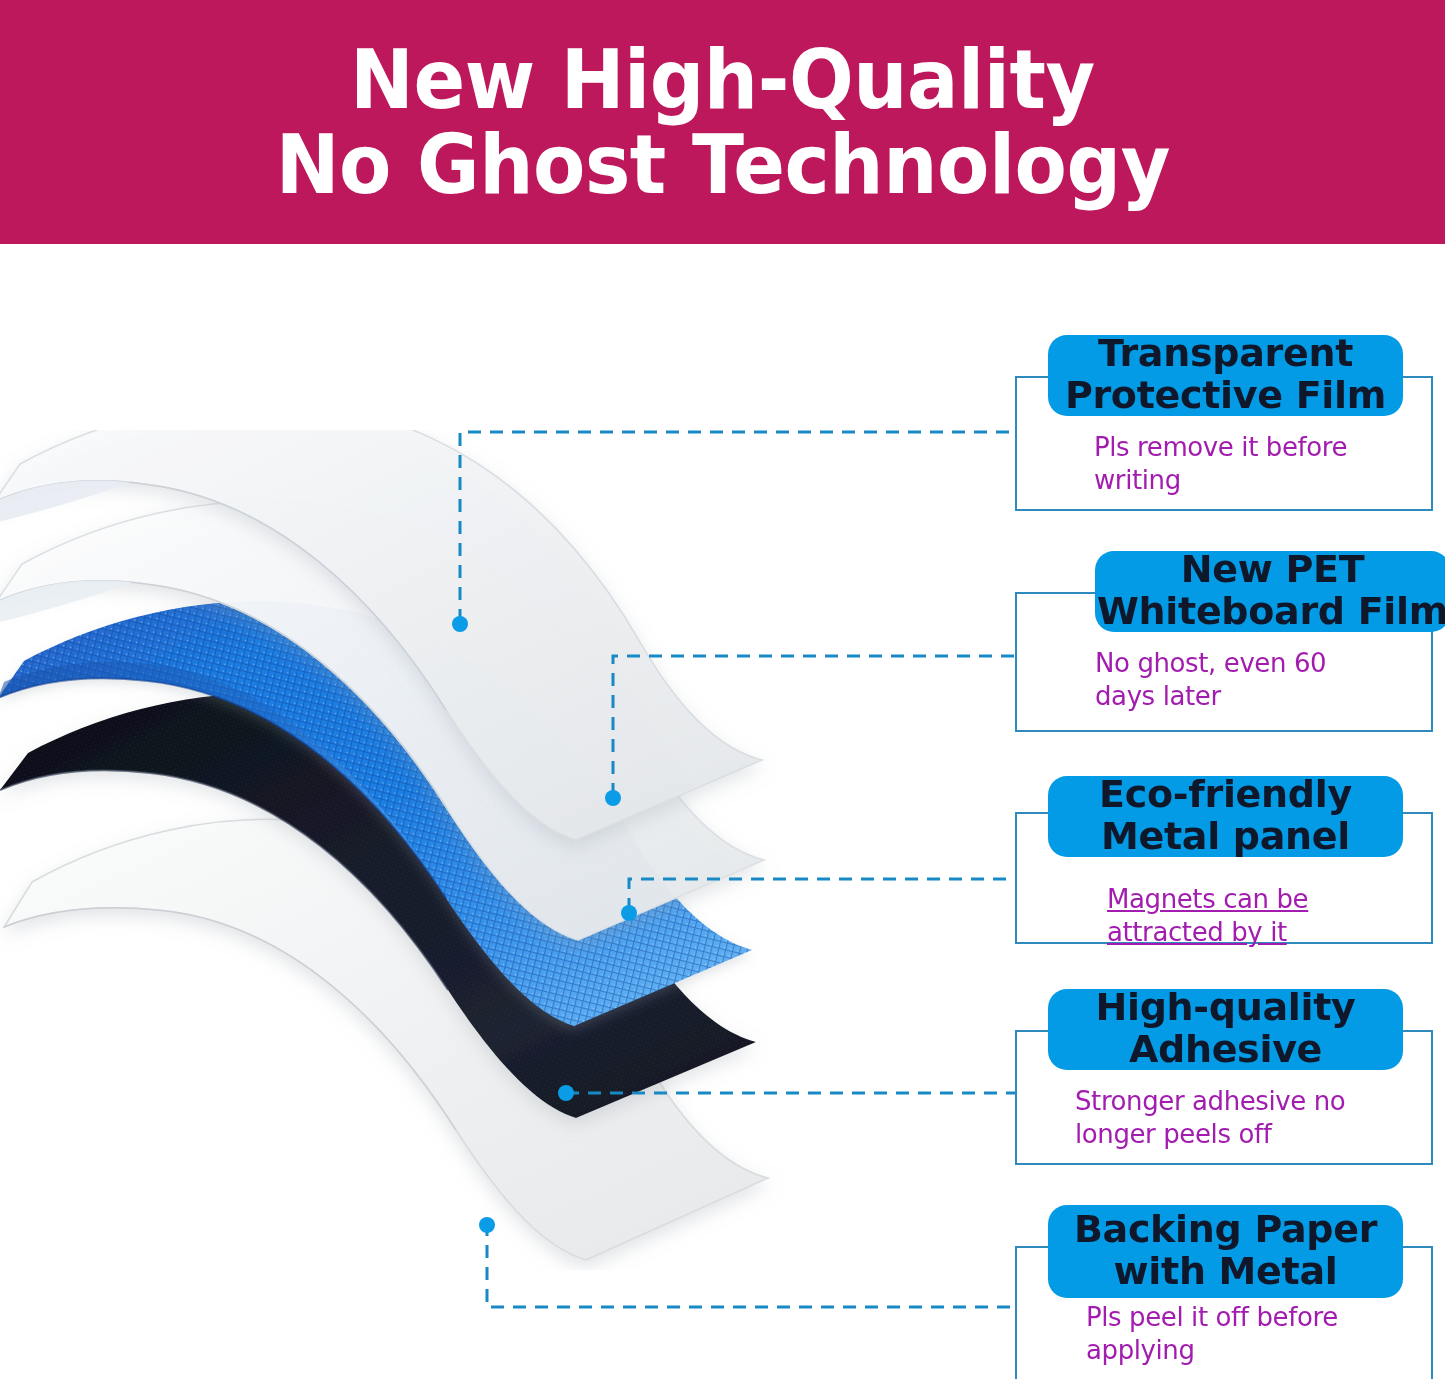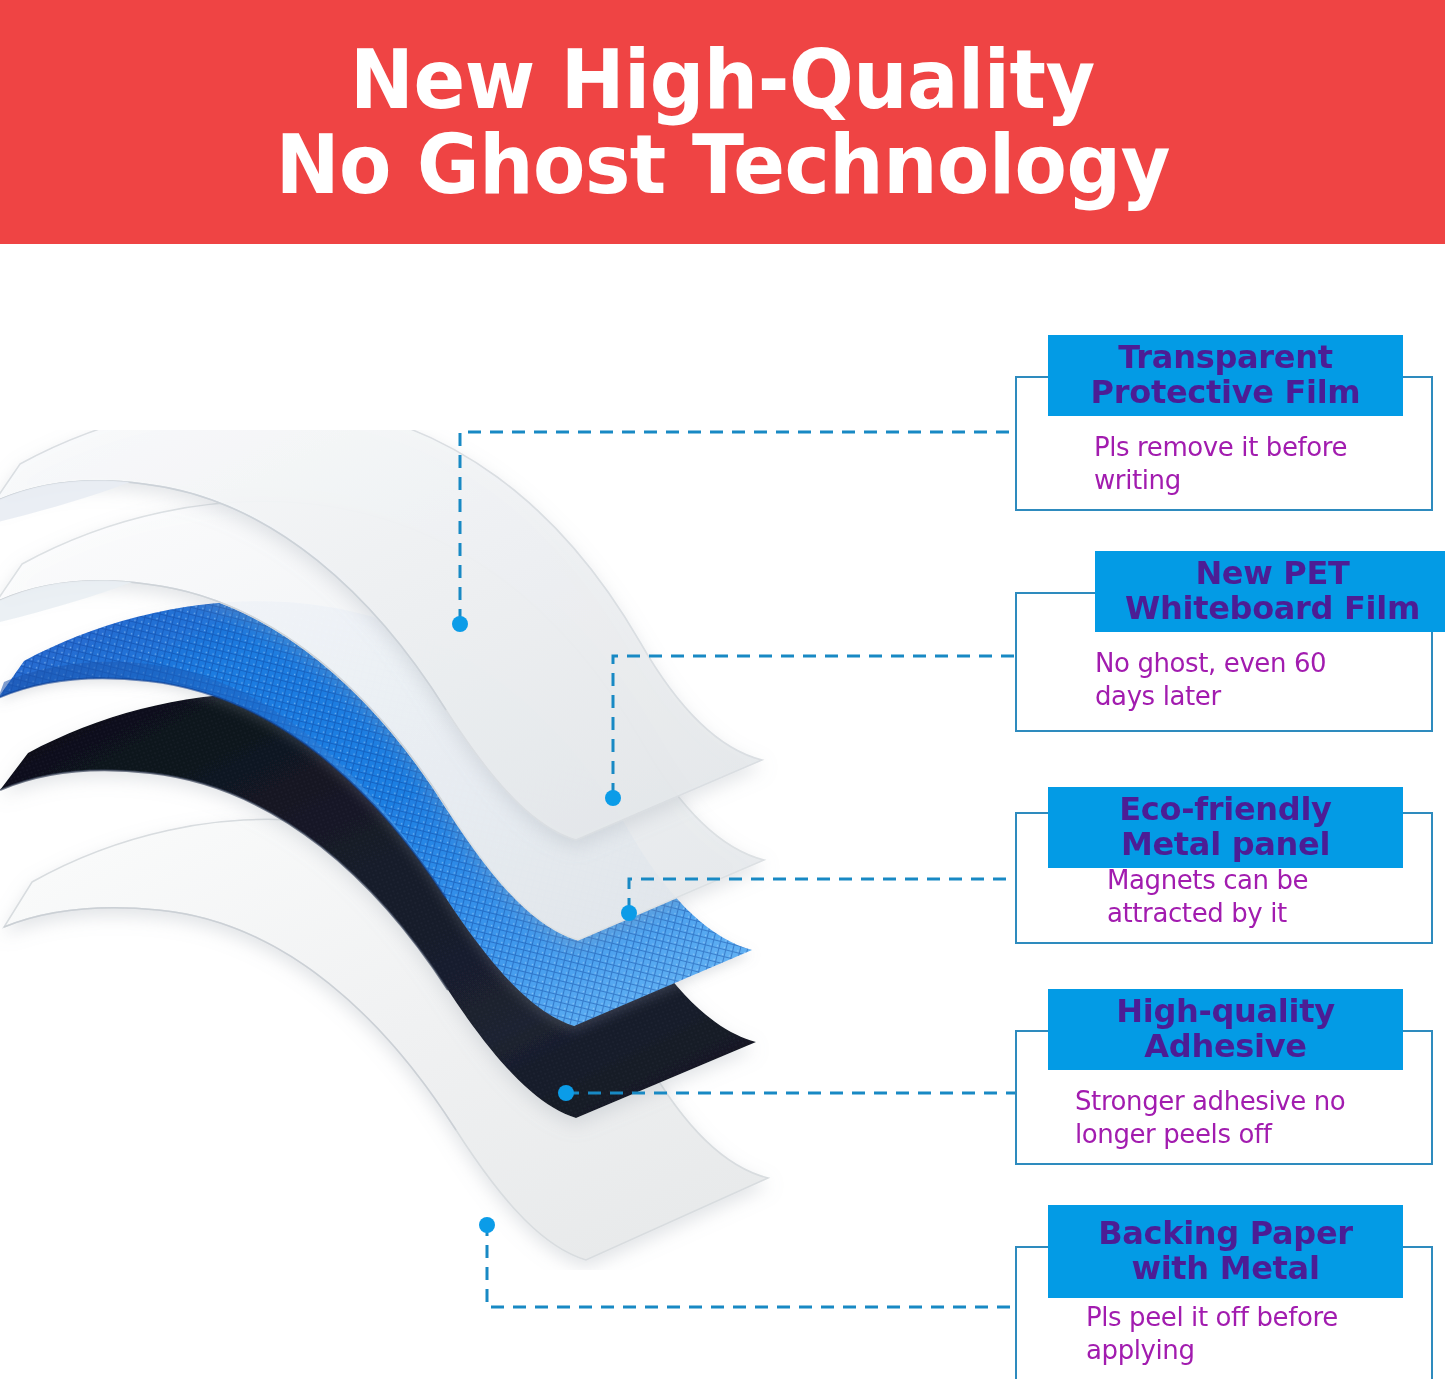--- a/index.html
+++ b/index.html
@@ -16,21 +16,21 @@
     height: 1379px;
     background: #ffffff;
   }
 
   
   #header-banner {
     position: absolute;
     left: 0; top: 0;
     width: 1445px;
     height: 244px;
-    background: #ef4444;
+    background: #be185d;
     display: flex;
     flex-direction: column;
     align-items: center;
     justify-content: center;
   }
   .headline-line {
     color: #ffffff;
     font-family: "DejaVu Sans", sans-serif;
     font-weight: bold;
     font-size: 82px;
@@ -71,32 +71,33 @@
     left: 0;
     width: 418px;
     border: 2px solid #2E8BBE;
     background: #ffffff;
   }
   .callout-header {
     position: absolute;
     left: 33px;
     width: 355px;
     background: #039BE5;
-    color: #4c1d95;
+    color: #0f172a;
     font-family: "DejaVu Sans", sans-serif;
     font-weight: bold;
-    font-size: 32px;
+    font-size: 38px;
     line-height: 1.08;
     text-align: center;
     display: flex;
     flex-direction: column;
     align-items: center;
     justify-content: center;
     padding: 6px 4px 8px 4px;
     letter-spacing: -0.3px;
+    border-radius: 19px;
   }
   .callout-header span { display: block; white-space: nowrap; }
   .callout-body {
     position: absolute;
     color: #a21caf;
     font-family: "DejaVu Sans", sans-serif;
     font-size: 26px;
     line-height: 1.27;
     letter-spacing: -0.4px;
   }
@@ -108,22 +109,22 @@
   #callout-1 .callout-header{ top: 0;     height: 81px;  }
   #callout-1 .callout-body  { top: 96px;  left: 79px;    }
 
   #callout-2 { left: 1015px; top: 551px; }
   #callout-2 .callout-box   { top: 41px;  height: 140px; }
   #callout-2 .callout-header{ top: 0;     height: 81px; margin-left: 47px;  }
   #callout-2 .callout-body  { top: 96px;  left: 80px;    }
 
   #callout-3 { left: 1015px; top: 771px; }
   #callout-3 .callout-box   { top: 41px;  height: 132px; }
-  #callout-3 .callout-header{ top: 16px;     height: 81px;  }
-  #callout-3 .callout-body  { top: 93px;  left: 92px;    }
+  #callout-3 .callout-header{ top: 5px;     height: 81px;  }
+  #callout-3 .callout-body  { top: 112px;  left: 92px; text-decoration: underline;    }
 
   #callout-4 { left: 1015px; top: 989px; }
   #callout-4 .callout-box   { top: 41px;  height: 135px; }
   #callout-4 .callout-header{ top: 0;     height: 81px;  }
   #callout-4 .callout-body  { top: 96px;  left: 60px;    }
 
   #callout-5 { left: 1015px; top: 1205px; }
   #callout-5 .callout-box   { top: 41px;  height: 135px; }
   #callout-5 .callout-header{ top: 0;     height: 93px;  }
   #callout-5 .callout-body  { top: 96px;  left: 71px;    }

